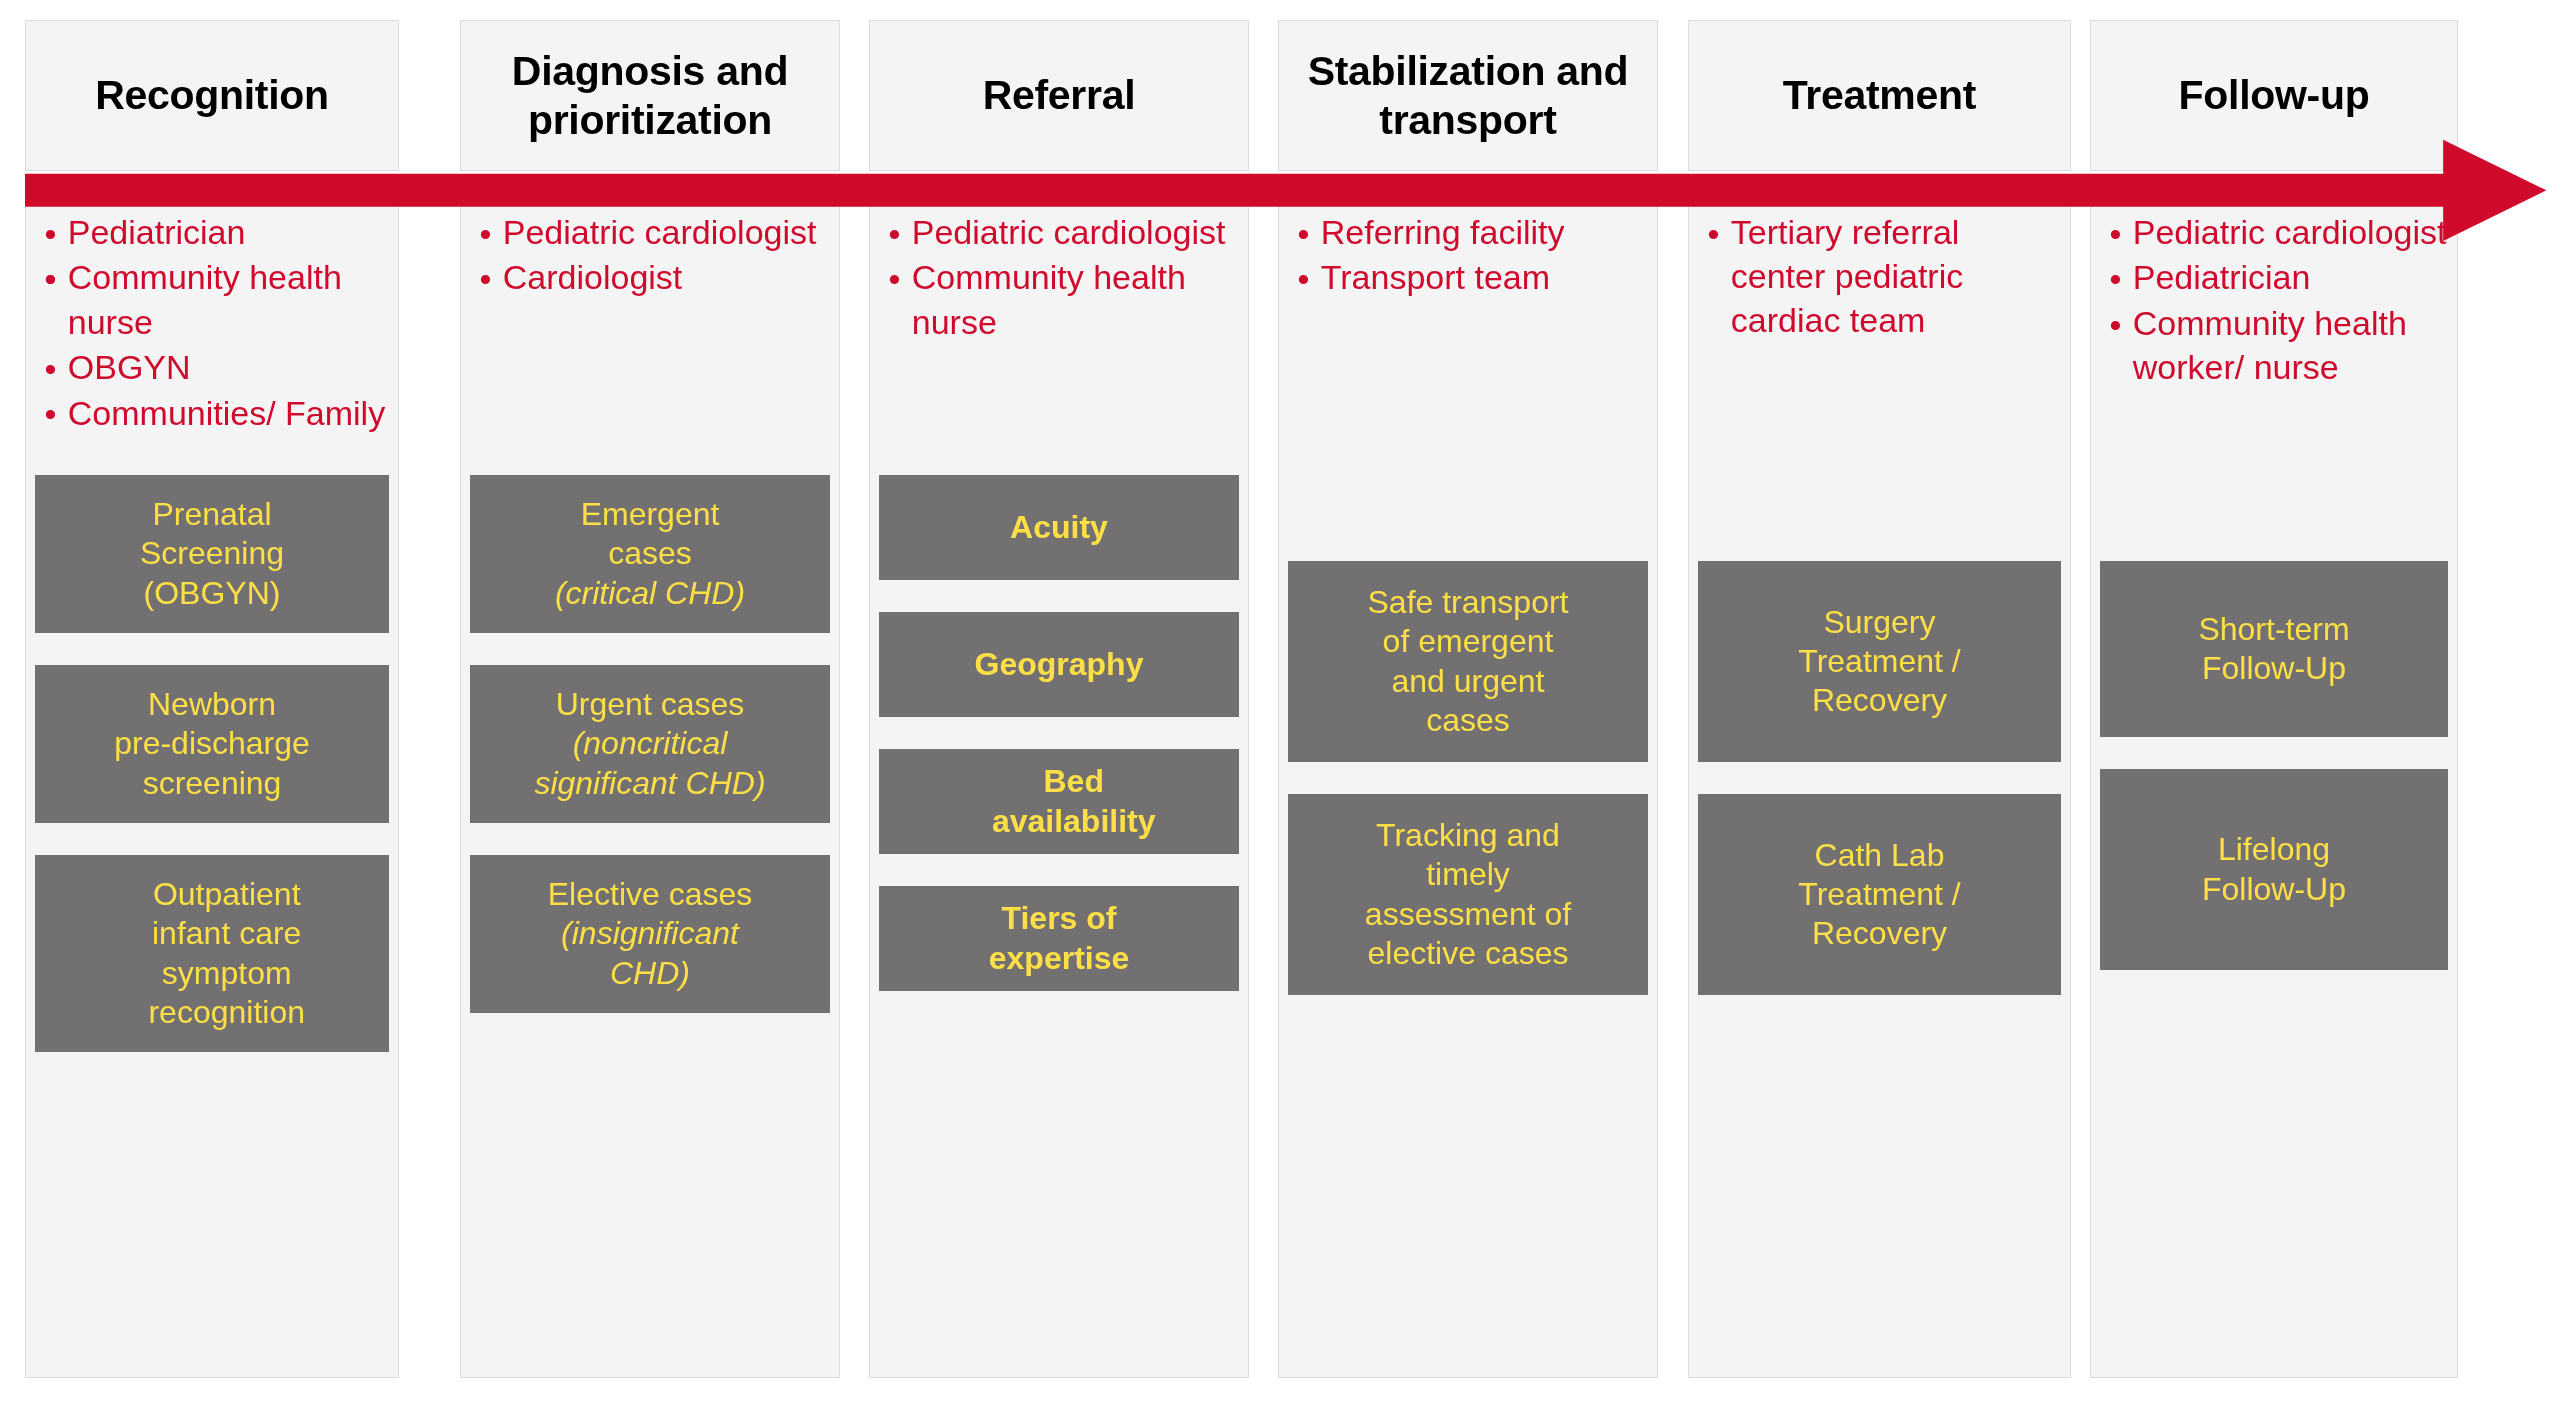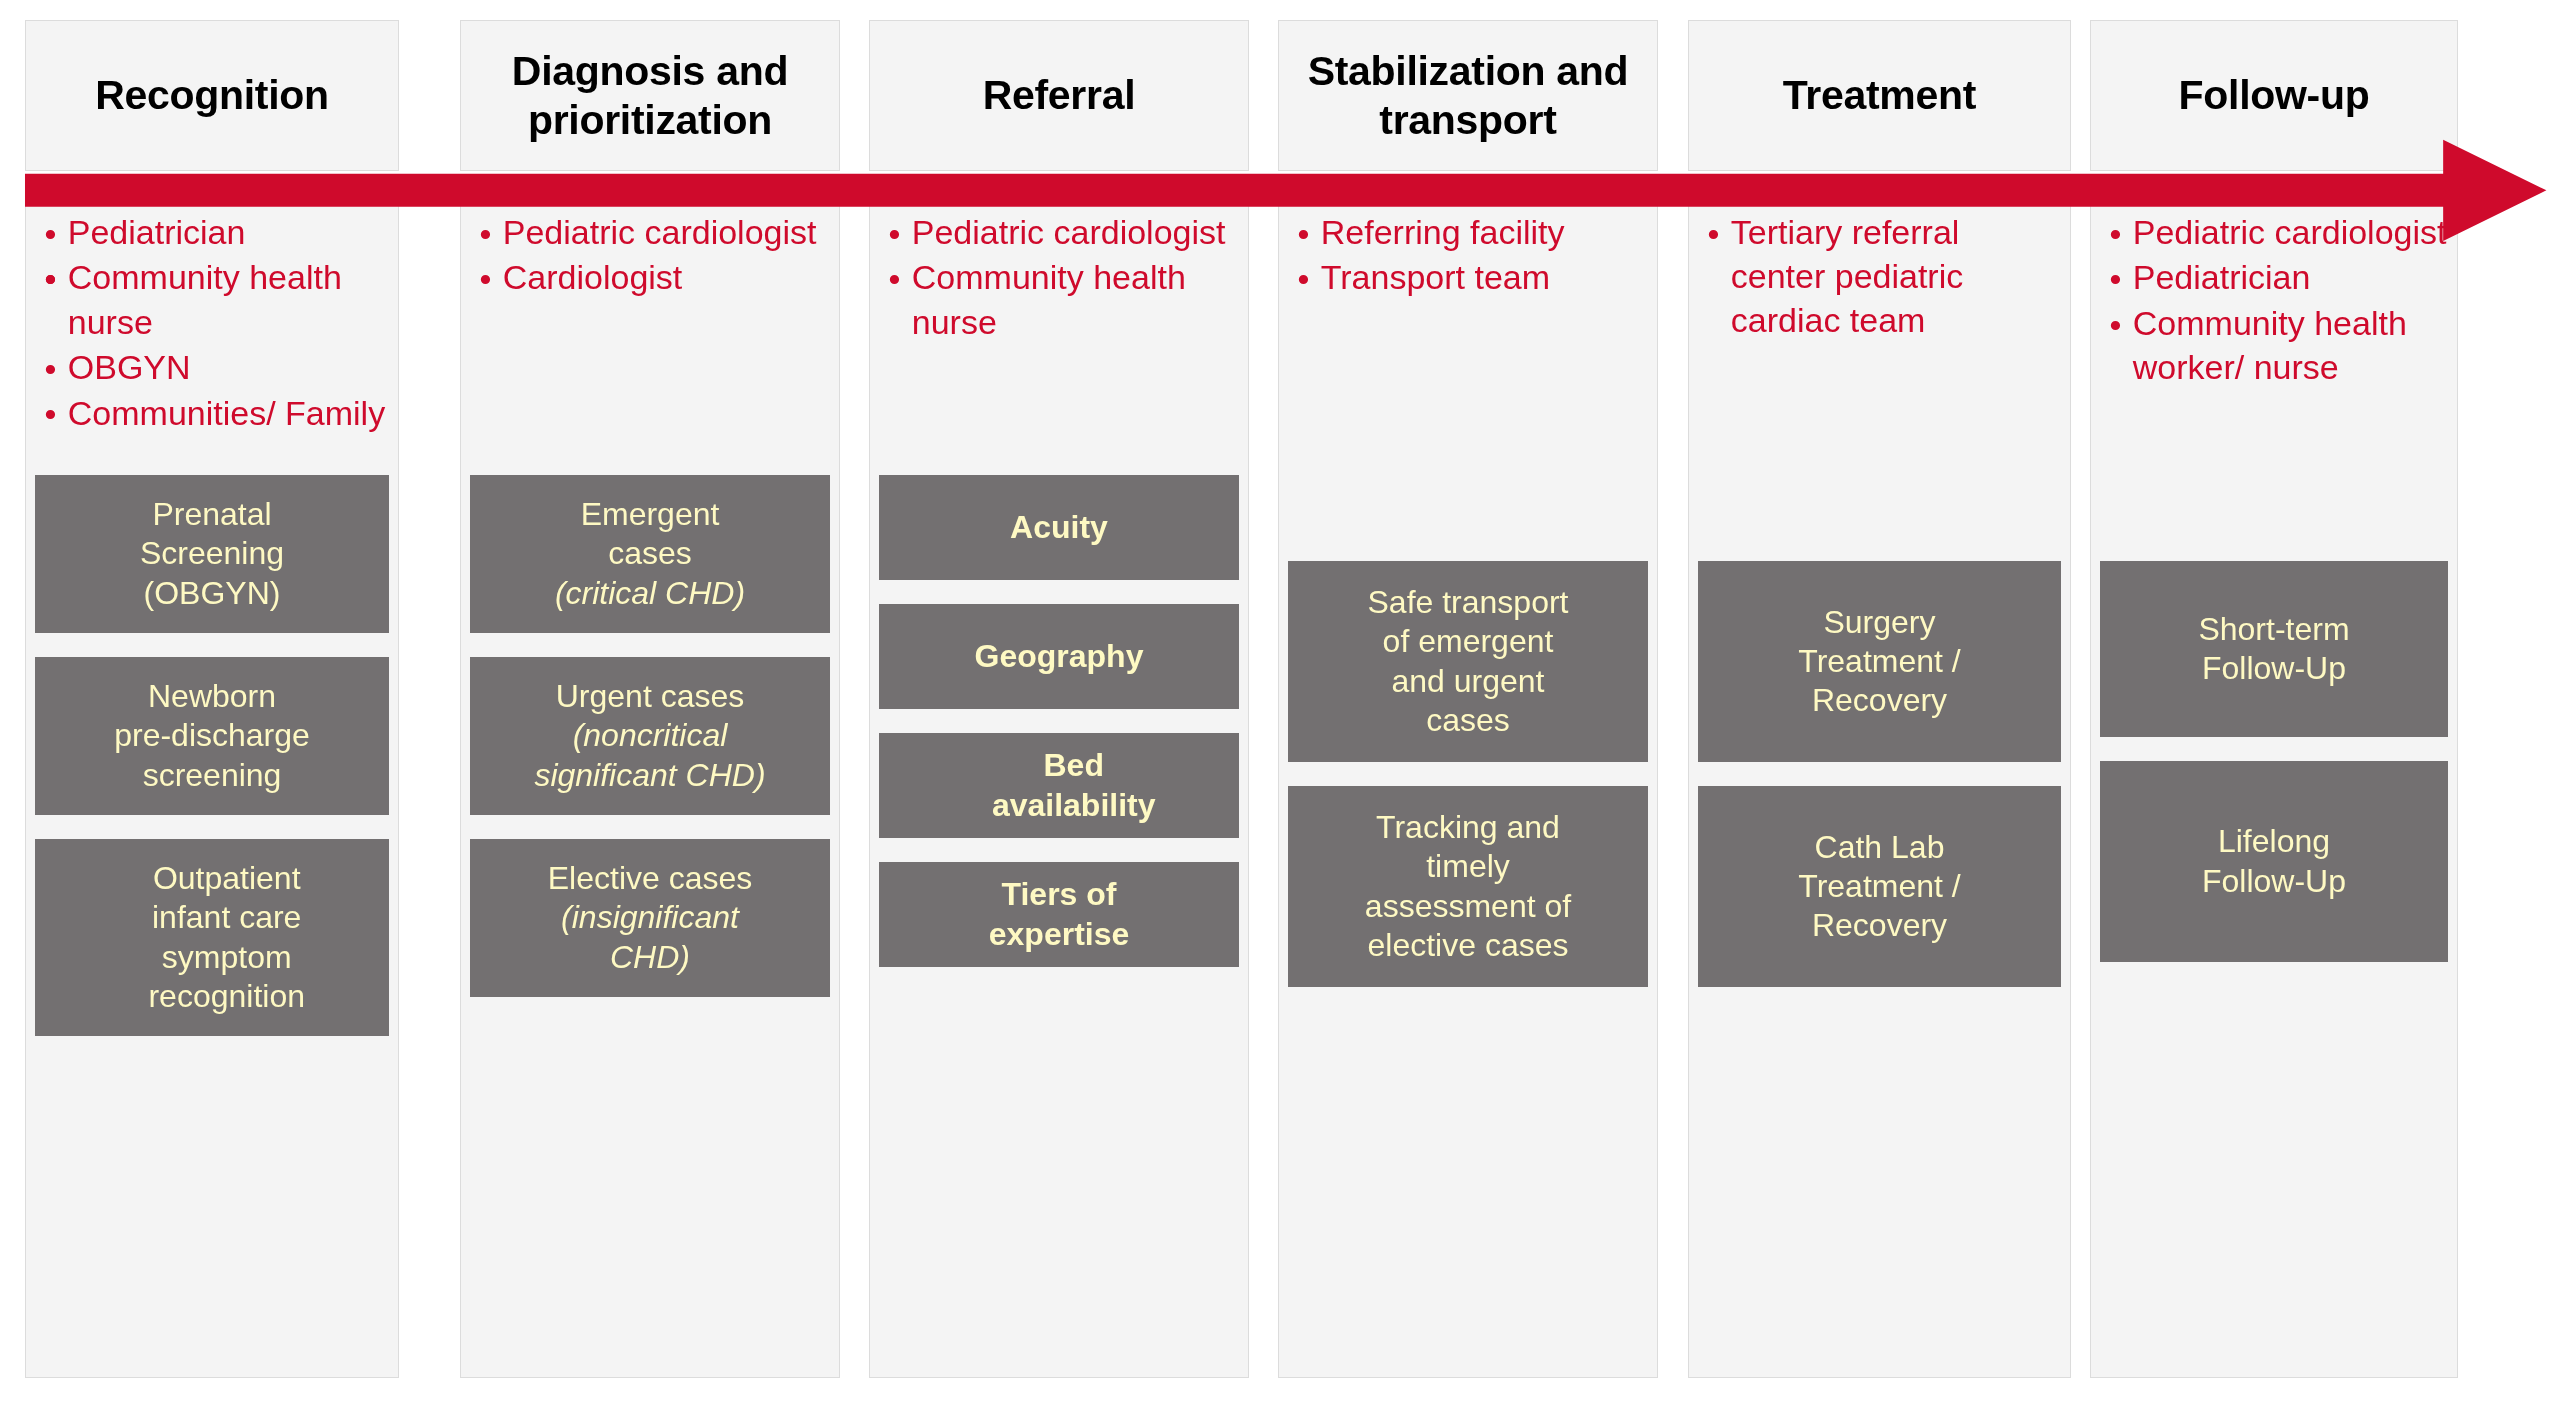--- a/index.html
+++ b/index.html
@@ -92,29 +92,29 @@
   }
 
   
   .boxes {
     position: absolute;
     left: 9.2px;
     right: 9.2px;
   }
   .gbox {
     background: #737071;
-    color: #fef9c3;
+    color: #fde047;
     font-size: 32px;
     line-height: 1.22;
     text-align: center;
     display: flex;
     align-items: center;
     justify-content: center;
     padding: 9.2px 6.6px;
-    margin-bottom: 24px;
+    margin-bottom: 32px;
   }
   .gbox em { font-style: italic; }
   .gbox .lines { width: 100%; }
 </style>
 </head>
 <body>
 
 <div id="root">
 
   <div class="columns" id="columns">

